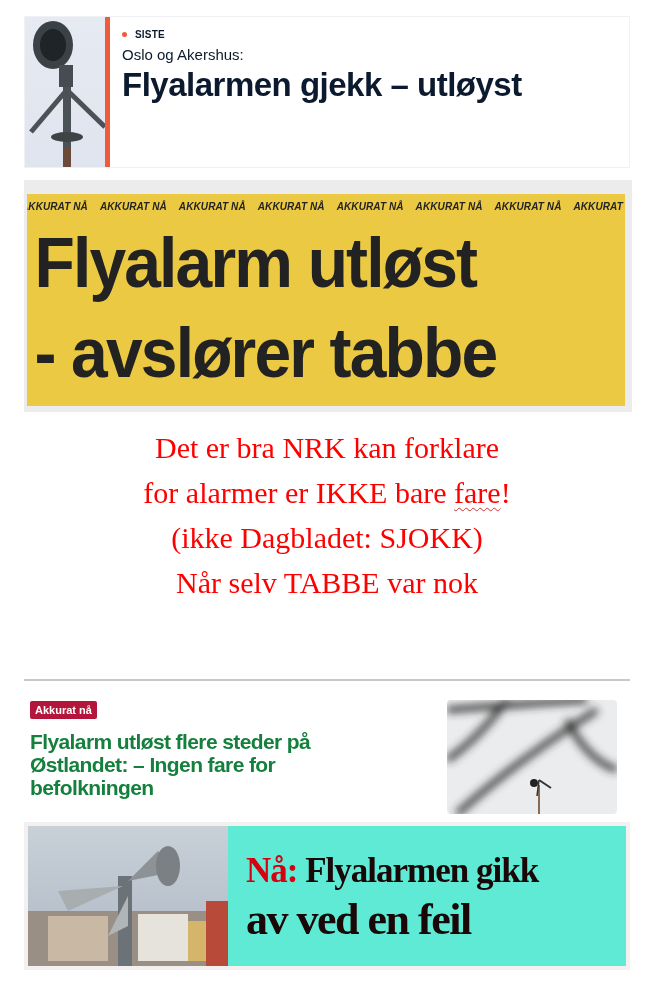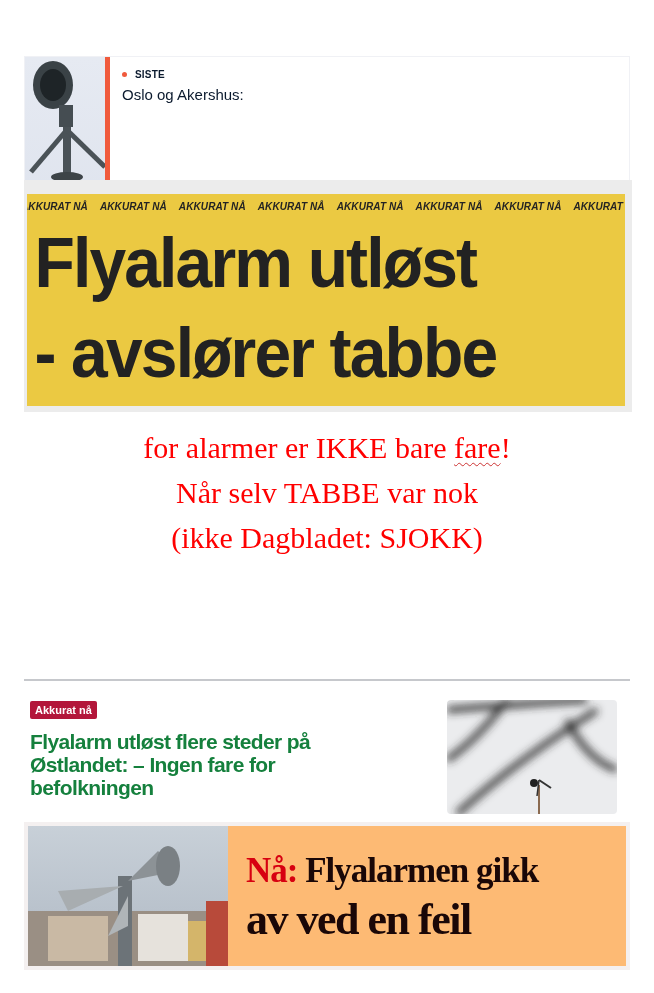--- a/index.html
+++ b/index.html
@@ -1,20 +1,20 @@
 <!DOCTYPE html>
 <html><head>
 <meta charset="utf-8">
 <style>
   * { box-sizing: border-box; margin: 0; padding: 0; }
   html, body { width: 654px; height: 993px; background: #ffffff; overflow: hidden; }
   body { position: relative; font-family: "Liberation Sans", sans-serif; }
 
   
-  .nrk-card { position: absolute; left: 24px; top: 16px; width: 606px; height: 152px; background: #ffffff; border: 1px solid #f0f1f5; display: flex; margin-top: 40px; }
+  .nrk-card { position: absolute; left: 24px; top: 16px; width: 606px; height: 152px; background: #ffffff; border: 1px solid #f0f1f5; display: flex; }
   .nrk-img { width: 80px; height: 150px; background: linear-gradient(180deg, #e6eaf2 0%, #dfe4ee 100%); position: relative; overflow: hidden; }
   .nrk-bar { width: 5px; height: 150px; background: #f05a3c; }
   .nrk-text { padding: 12px 0 0 12px; }
   .nrk-siste { display: flex; align-items: center; font-size: 10px; font-weight: bold; color: #0b1a2e; letter-spacing: 0.2px; }
   .nrk-dot { width: 5px; height: 5px; border-radius: 50%; background: #f05a3c; margin-right: 8px; }
   .nrk-kicker { margin-top: 6px; font-size: 15px; color: #0b1a2e; }
   .nrk-title { margin-top: 3px; font-size: 33px; line-height: 38px; font-weight: bold; color: #0b1a2e; letter-spacing: -0.5px; }
 
   
   .db-wrap { position: absolute; left: 24px; top: 180px; width: 608px; height: 232px; background: #ececec; }
@@ -30,21 +30,21 @@
   .divider { position: absolute; left: 24px; top: 679px; width: 606px; height: 2px; background: #c6c8cc; }
 
   
   .ap-card { position: absolute; left: 24px; top: 692px; width: 606px; height: 124px; background: #ffffff; }
   .ap-badge { position: absolute; left: 6px; top: 9px; background: #b3163a; color: #fff; font-size: 11px; font-weight: bold; padding: 3px 5px; border-radius: 2px; }
   .ap-title { position: absolute; left: 6px; top: 38px; width: 370px; font-size: 21px; line-height: 23px; font-weight: bold; color: #15803d; letter-spacing: -0.6px; }
   .ap-img { position: absolute; left: 423px; top: 8px; width: 170px; height: 114px; border-radius: 4px; overflow: hidden; background: #ebecee; }
 
   
   .af-card { position: absolute; left: 24px; top: 822px; width: 606px; height: 148px; background: #f4f0f0; }
-  .af-inner { position: absolute; left: 4px; top: 4px; width: 598px; height: 140px; background: #fdba74; }
+  .af-inner { position: absolute; left: 4px; top: 4px; width: 598px; height: 140px; background: #5eead4; }
   .af-img { position: absolute; left: 0; top: 0; width: 200px; height: 140px; overflow: hidden; background: linear-gradient(180deg, #c8d0d8 0%, #b9c2cc 60%, #8e8b86 100%); }
   .af-title { position: absolute; left: 218px; top: 25px; font-family: "Liberation Serif", serif; font-weight: bold; color: #1a0707; }
   .af-line1 { font-size: 35px; line-height: 40px; letter-spacing: -1px; }
   .af-line2 { font-size: 44px; line-height: 58px; letter-spacing: -1.5px; }
   .af-na { color: #d70010; }
 </style>
 </head>
 <body>
 
 <div class="nrk-card">
@@ -61,40 +61,42 @@
     </svg>
   </div>
   <div class="nrk-bar"></div>
   <div class="nrk-text">
     <div class="nrk-siste">
       <span class="nrk-dot"></span>
       <span>SISTE</span>
     </div>
     <div class="nrk-kicker">Oslo og Akershus:</div>
     <div class="nrk-title">
+      <div>Flyalarmen gjekk – utløyst</div>
     </div>
   </div>
 </div>
 
 <div class="db-wrap">
   <div class="db-card">
     <div class="db-ticker">
       <span>AKKURAT NÅ</span><span>AKKURAT NÅ</span><span>AKKURAT NÅ</span><span>AKKURAT NÅ</span><span>AKKURAT NÅ</span><span>AKKURAT NÅ</span><span>AKKURAT NÅ</span><span>AKKURAT NÅ</span>
     </div>
     <div class="db-title">
       <div>Flyalarm utløst</div>
       <div>- avslører tabbe</div>
     </div>
   </div>
 </div>
 
 <div class="poem">
+  <div>Det er bra NRK kan forklare</div>
   <div><span>for alarmer er IKKE bare </span><span class="squiggle">fare</span><span>!</span></div>
+  <div>(ikke Dagbladet: SJOKK)</div>
   <div>Når selv TABBE var nok</div>
-  <div>(ikke Dagbladet: SJOKK)</div>
 </div>
 <div class="divider"></div>
 
 <div class="ap-card">
   <div class="ap-badge">Akkurat nå</div>
   <div class="ap-title">Flyalarm utløst flere steder på Østlandet: – Ingen fare for befolkningen</div>
   <div class="ap-img">
     <svg width="170" height="114" viewBox="0 0 170 114">
       <defs>
           <filter id="b" x="-20%" y="-20%" width="140%" height="140%">

